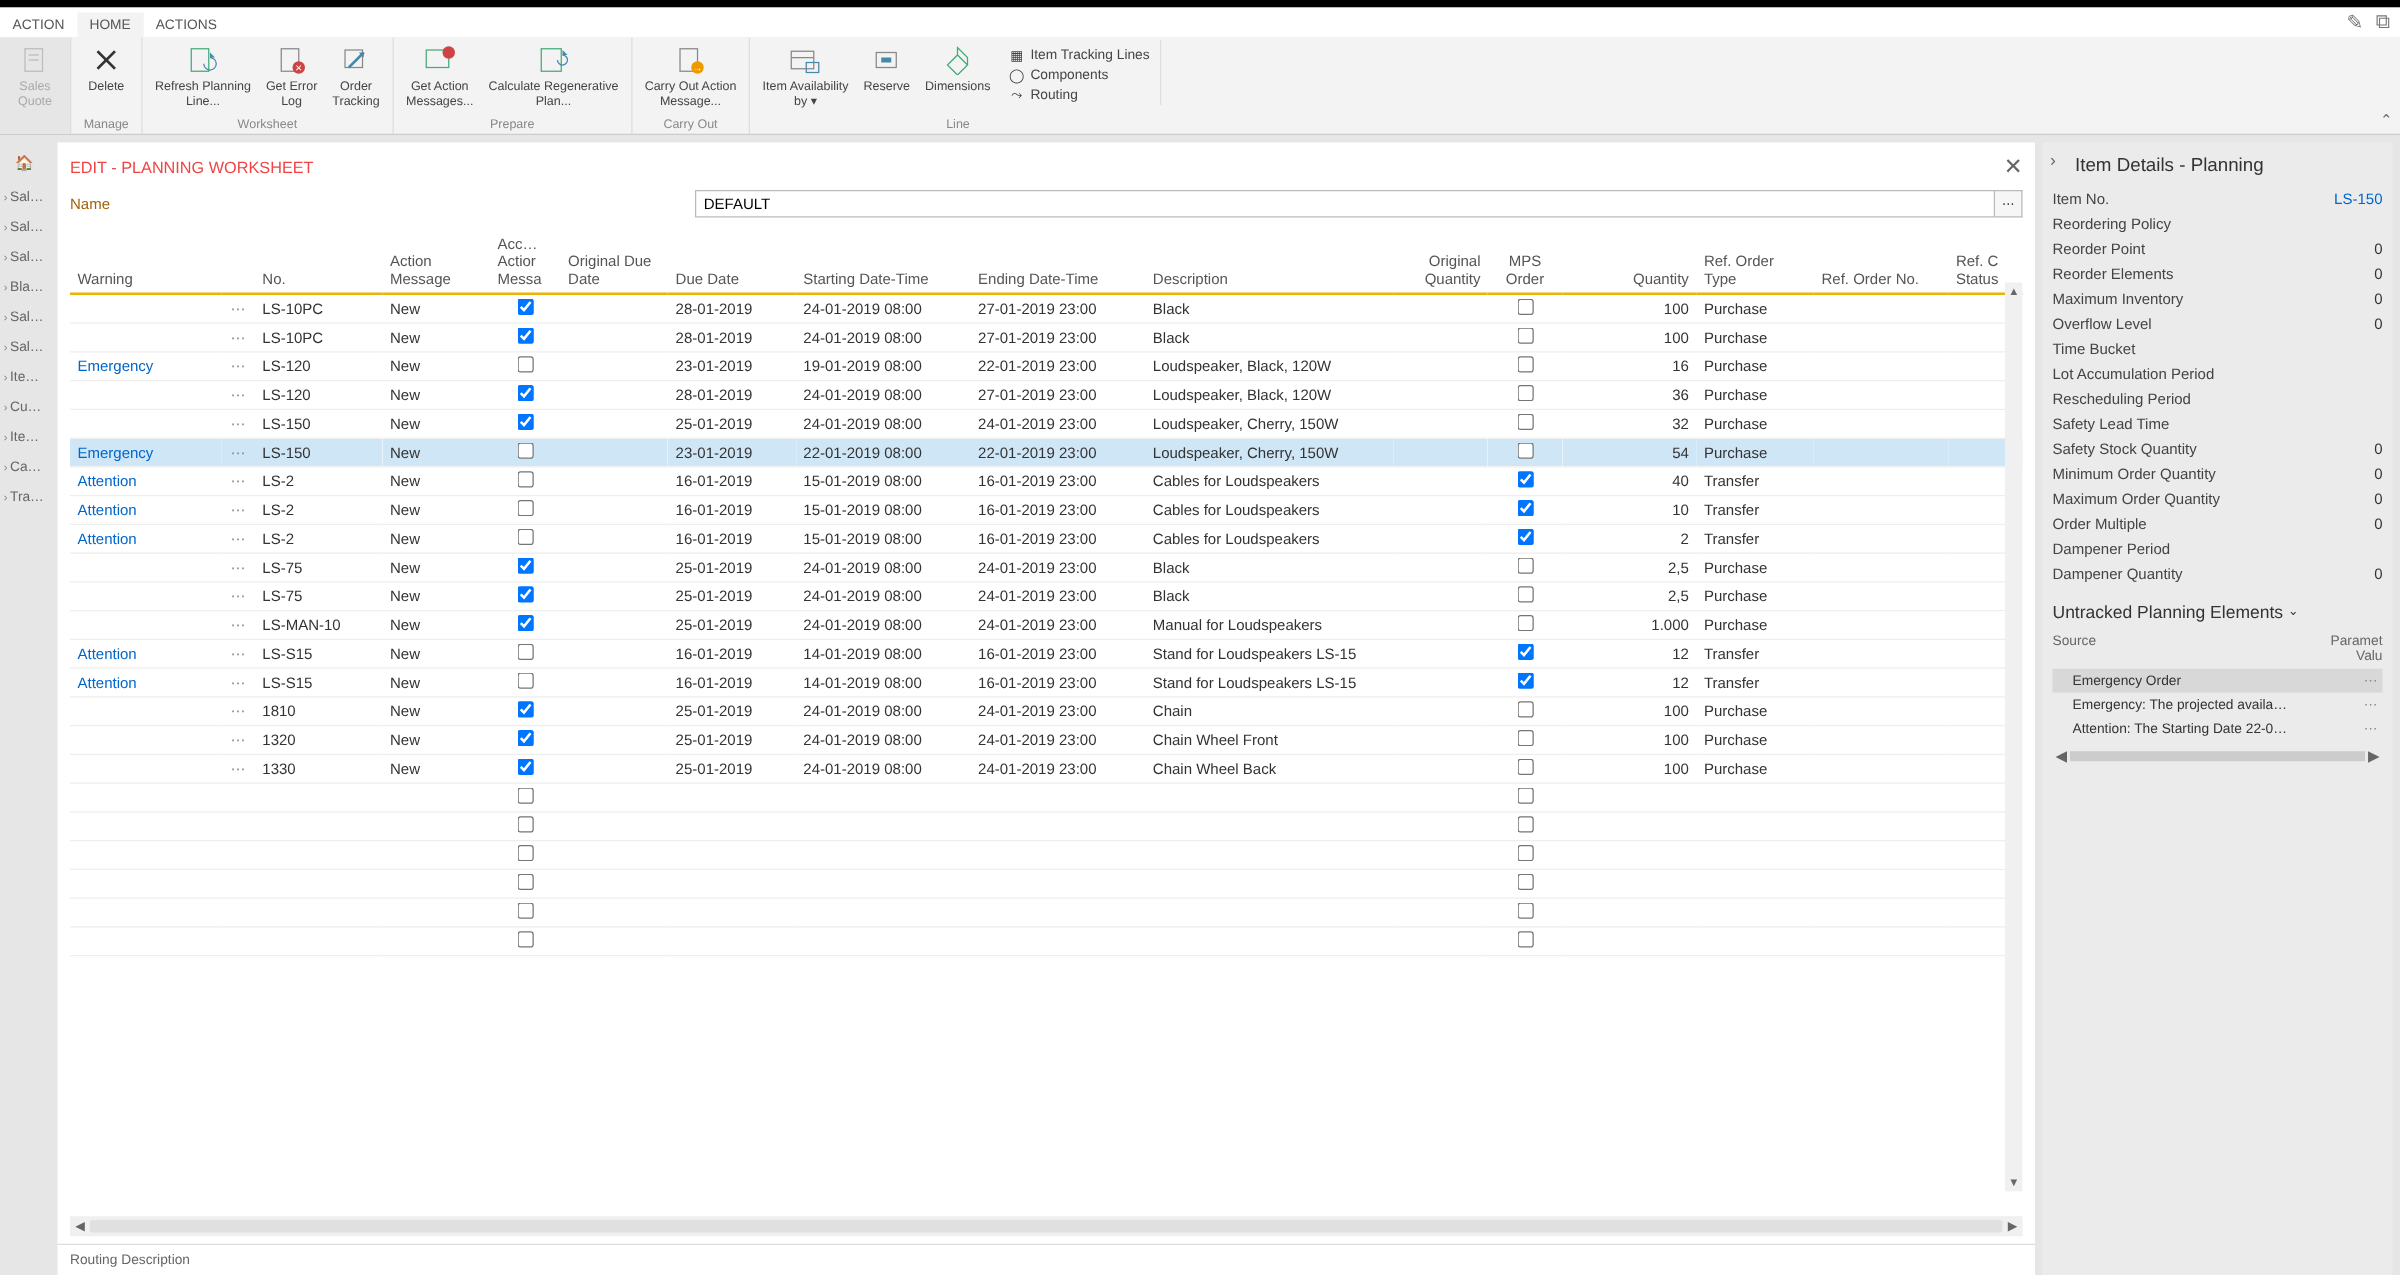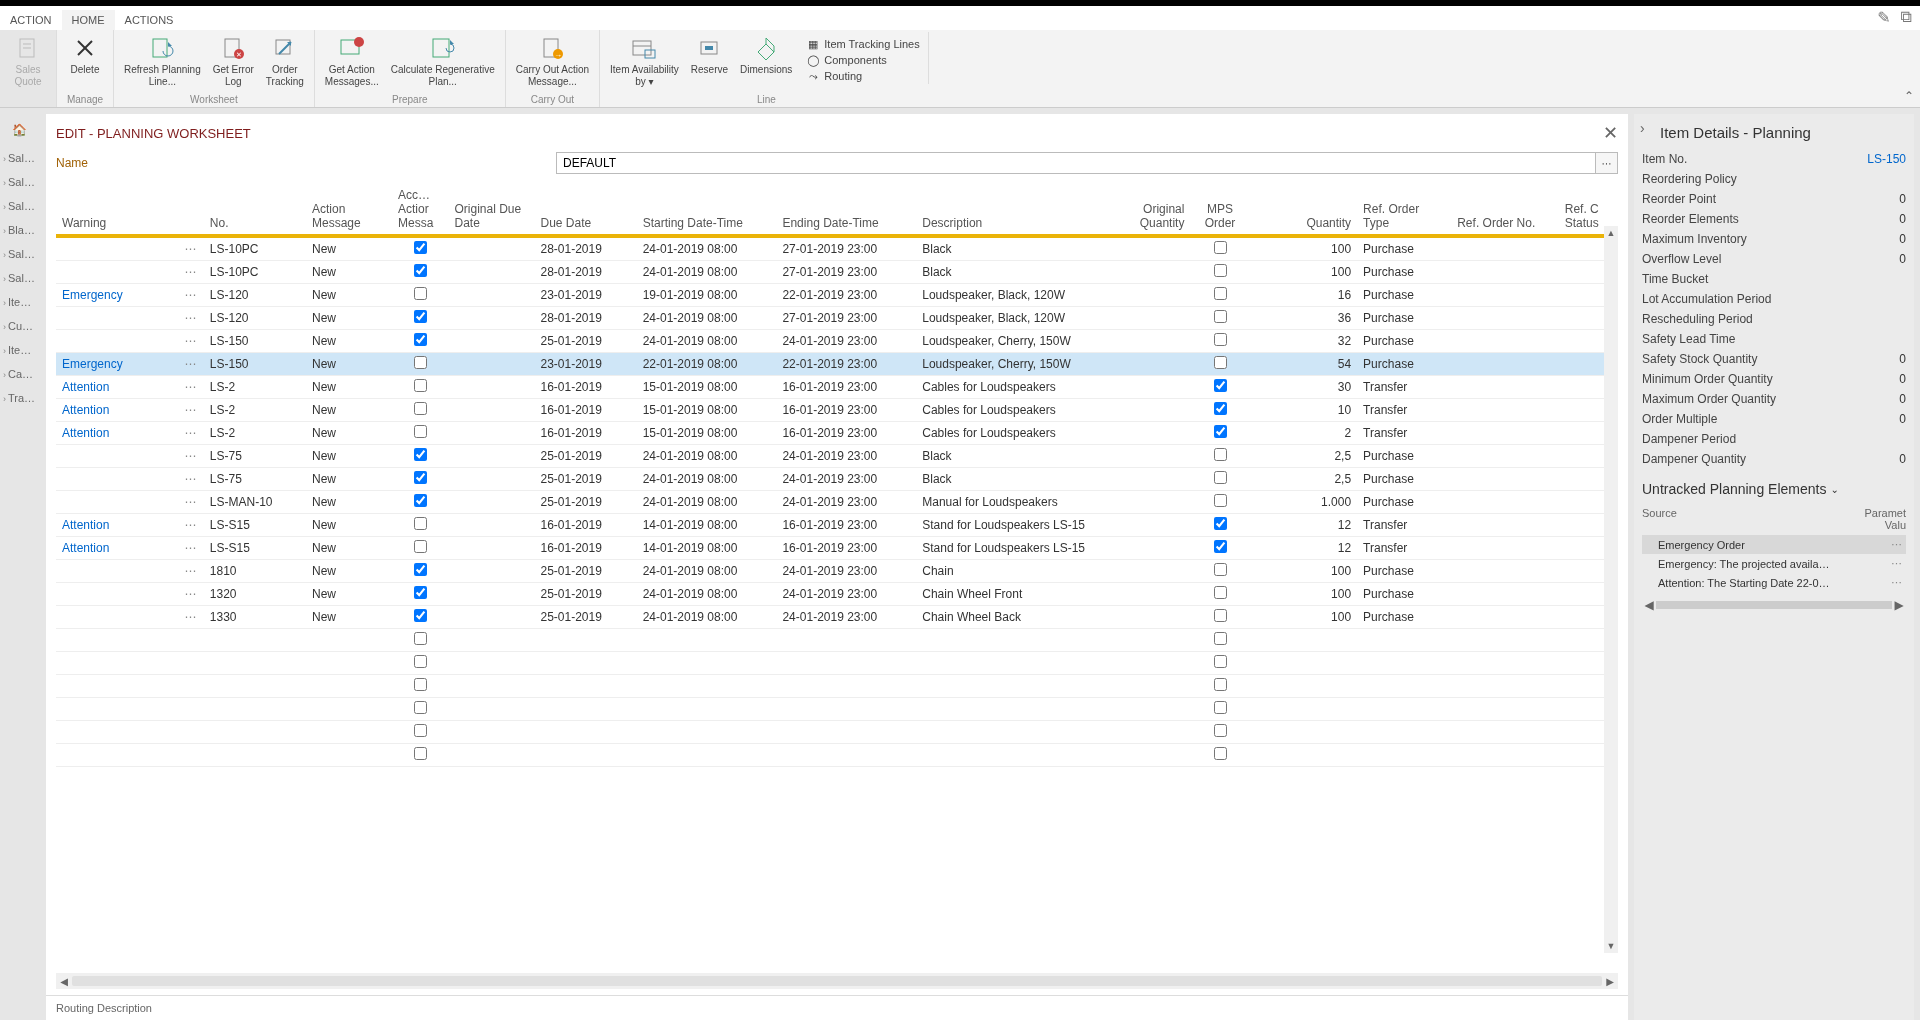--- a/index.html
+++ b/index.html
@@ -29,33 +29,33 @@
 .left-strip { position: absolute; left:0; top:108px; bottom:0; width:40px; background:#e6e6e6; padding-top:6px;}
 .left-strip .icon-home{width:24px;height:24px;margin:4px auto;display:flex;align-items:center;justify-content:center;color:#888;}
 .left-strip .stub { font-size:11px; color:#666; padding:6px 3px; white-space:nowrap; overflow:hidden;}
 .left-strip .chev{color:#888;font-size:9px;margin-right:2px;}
 
 
 .main-wrap { position:absolute; left:40px; right:0; top:108px; bottom:0; display:flex; background:#e6e6e6;}
 
 .worksheet-panel { flex:1; background:#fff; margin:6px 0 0 6px; display:flex; flex-direction:column; position:relative; }
 .panel-header { display:flex; align-items:center; justify-content:space-between; padding:8px 10px 4px 10px;}
-.panel-title { font-size:13px; color:#7f1d1d; }
+.panel-title { font-size:13px; color:#ef4444; }
 .panel-close { font-size:18px; color:#666; cursor:pointer; font-weight:300;}
 
 .name-row { display:flex; align-items:center; padding:4px 10px 10px 10px;}
 .name-label { flex:0 0 500px; font-size:12px; color:#a16207;}
 .name-input-wrap { flex:1; display:flex; }
 .name-input { flex:1; border:1px solid #bbb; padding:3px 6px; font-size:12px; background:#fff;}
 .name-lookup { width:22px; border:1px solid #bbb; border-left:0; background:#f6f6f6; display:flex;align-items:center;justify-content:center;cursor:pointer; font-size:10px;}
 
 
 .grid-wrap { flex:1; overflow:hidden; position:relative; margin:0 10px;}
 .grid { width:100%; border-collapse:collapse; table-layout:fixed; font-size:12px;}
-.grid th { text-align:left; font-weight:400; color:#555; padding:4px 6px; border-bottom:4px solid #eab308; vertical-align:bottom; background:#fff; height:38px;}
+.grid th { text-align:left; font-weight:400; color:#555; padding:4px 6px; border-bottom:2px solid #eab308; vertical-align:bottom; background:#fff; height:38px;}
 .grid td { padding:3px 6px; border-bottom:1px solid #eee; height:21px; white-space:nowrap; overflow:hidden; text-overflow:ellipsis;}
 .grid tr.selected td { background:#cfe6f7;}
 .grid .dots { color:#888; text-align:center; cursor:pointer;}
 .grid .warn-link{color:#0066cc; cursor:pointer;}
 .grid .chk { text-align:center;}
 .grid .num { text-align:right;}
 .grid input[type=checkbox]{pointer-events:none;}
 .vsb { position:absolute; right:0; top:42px; bottom:18px; width:14px; background:#f0f0f0;}
 .vsb .up,.vsb .down{height:14px;display:flex;align-items:center;justify-content:center;color:#666;font-size:9px;cursor:pointer;}
 .vsb .down{position:absolute;bottom:0;width:100%;}
@@ -468,21 +468,21 @@
               <td>LS-2</td>
               <td>New</td>
               <td class="chk"><input type="checkbox" style=""></td>
               <td></td>
               <td>16-01-2019</td>
               <td>15-01-2019 08:00</td>
               <td>16-01-2019 23:00</td>
               <td>Cables for Loudspeakers</td>
               <td class="num"></td>
               <td class="chk"><input type="checkbox" checked="" style=""></td>
-              <td class="num">30</td>
+              <td class="num">40</td>
               <td>Transfer</td>
               <td></td>
               <td></td>
             </tr>
             <tr>
               <td><span class="warn-link">Attention</span></td>
               <td class="dots">⋯</td>
               <td>LS-2</td>
               <td>New</td>
               <td class="chk"><input type="checkbox" style=""></td>

